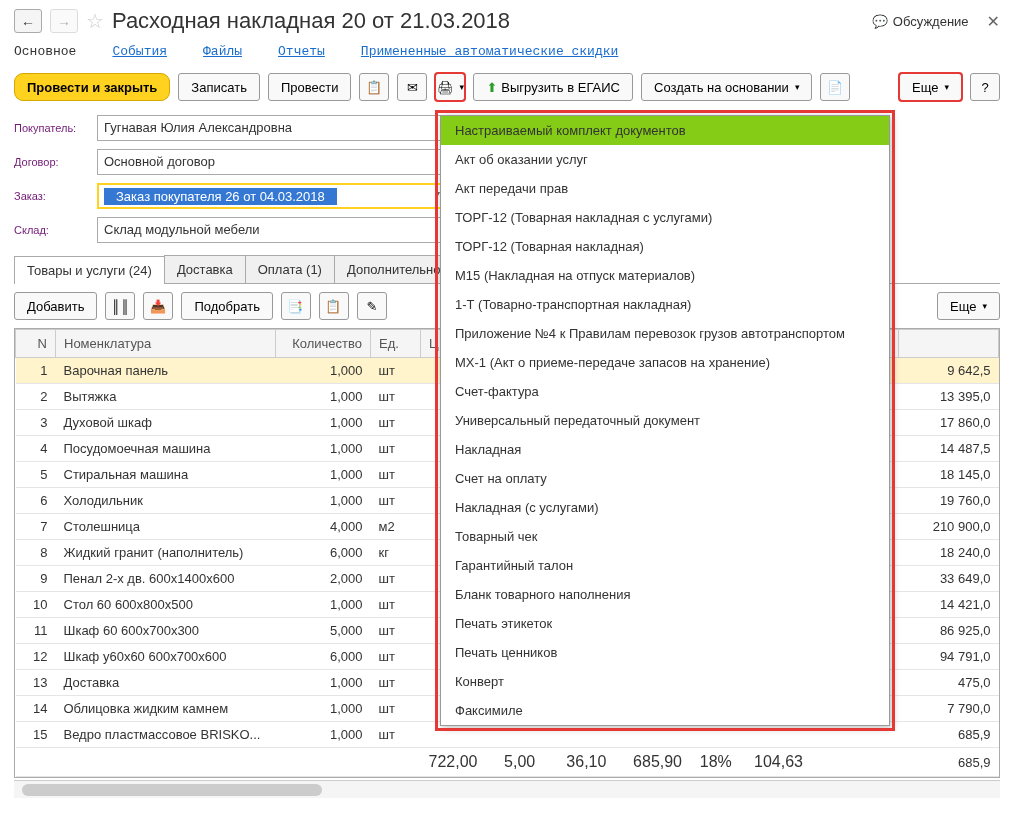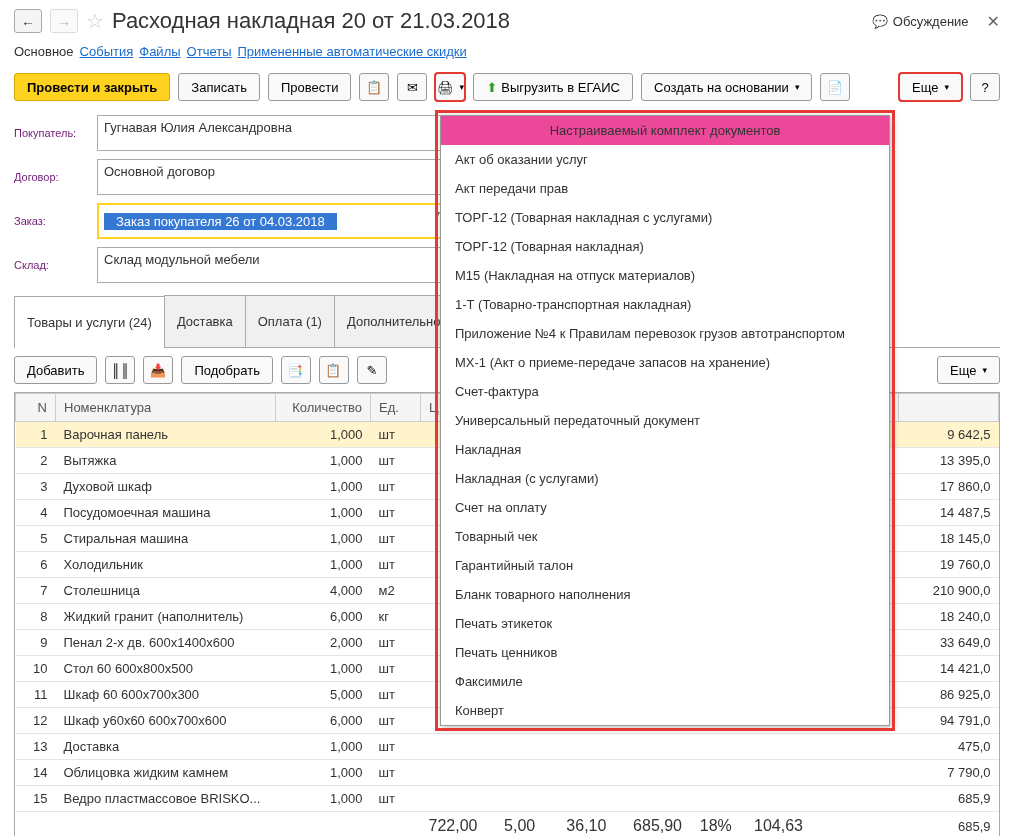--- a/index.html
+++ b/index.html
@@ -5,54 +5,54 @@
 * { box-sizing: border-box; margin: 0; padding: 0; }
 body { font-family: Arial, sans-serif; font-size: 13px; background: #fff; color: #333; width: 1014px; height: 836px; overflow: hidden; position: relative; }
 .window { width: 100%; height: 100%; padding: 8px 14px; }
 .title-bar { display: flex; align-items: center; gap: 8px; margin-bottom: 10px; }
 .nav-btn { width: 28px; height: 24px; border: 1px solid #aaa; background: #f5f5f5; border-radius: 3px; display: flex; align-items: center; justify-content: center; cursor: pointer; font-size: 14px; }
 .nav-btn.disabled { opacity: 0.4; }
 .star-icon { font-size: 20px; color: #ccc; }
 .title { font-size: 22px; color: #333; flex: 1; }
 .discussion { display: flex; align-items: center; gap: 4px; color: #333; font-size: 13px; }
 .close-x { font-size: 16px; color: #666; cursor: pointer; margin-left: 10px; }
-.nav-tabs { display: flex; gap: 6px; margin-bottom: 14px; font-size: 13px; }
+.nav-tabs { display: flex; gap: 36px; margin-bottom: 14px; font-size: 13px; font-family: Liberation Mono, monospace; }
 .nav-tabs a { color: #1a6dcc; text-decoration: underline; cursor: pointer; }
 .nav-tabs .active { color: #333; text-decoration: none; }
 .toolbar { display: flex; gap: 8px; align-items: center; margin-bottom: 14px; position: relative; }
 .btn { border: 1px solid #999; background: #f9f9f9; padding: 5px 12px; border-radius: 3px; cursor: pointer; font-size: 13px; display: flex; align-items: center; gap: 4px; height: 28px; }
-.btn.primary { background: #ffd21f; border-color: #d4a800; font-weight: bold; }
+.btn.primary { background: #ffd21f; border-color: #d4a800; font-weight: bold; border-radius: 9px; }
 .btn.icon-only { padding: 4px 8px; width: 30px; justify-content: center; }
 .btn.highlighted { outline: 2px solid #e53935; outline-offset: -1px; }
 .caret { font-size: 9px; margin-left: 2px; }
 .toolbar-spacer { flex: 1; }
 .form-row { display: flex; align-items: center; margin-bottom: 8px; gap: 8px; }
 .form-label { width: 75px; color: #701a75; font-size: 11px; }
-.form-input { flex: 1; max-width: 350px; border: 1px solid #aaa; padding: 4px 6px; height: 36px; font-size: 13px; background: #fff; position: relative; }
+.form-input { flex: 1; max-width: 350px; border: 1px solid #aaa; padding: 4px 6px; height: 26px; font-size: 13px; background: #fff; position: relative; }
 .form-input.selected-order { border: 1px solid #d4a800; outline: 2px solid #ffd21f; outline-offset: -2px; display: flex; align-items: center; }
 .form-input.selected-order .val { background: #3478d4; color: #fff; padding: 1px 12px; }
 .input-caret { position: absolute; right: 6px; top: 4px; font-size: 10px; color: #666; }
 .sub-tabs { display: flex; border-bottom: 1px solid #aaa; margin-top: 12px; }
-.sub-tab { border: 1px solid #aaa; border-bottom: none; padding: 18px 12px; background: #f0f0f0; margin-right: -1px; cursor: pointer; font-size: 13px; }
+.sub-tab { border: 1px solid #aaa; border-bottom: none; padding: 6px 12px; background: #f0f0f0; margin-right: -1px; cursor: pointer; font-size: 13px; }
 .sub-tab.active { background: #fff; position: relative; top: 1px; }
 .table-toolbar { display: flex; gap: 8px; align-items: center; padding: 8px 0; }
 .table-wrap { border: 1px solid #aaa; overflow: hidden; }
 table { width: 100%; border-collapse: collapse; font-size: 13px; }
 th { background: #f5f5f5; border: 1px solid #ccc; padding: 6px 8px; text-align: left; font-weight: normal; color: #555; }
 td { border-bottom: 1px solid #e5e5e5; padding: 5px 8px; }
 td.num { text-align: right; }
 tr.selected td { background: #fff4cc; }
 .col-n { width: 40px; text-align: right; }
 .col-name { width: 220px; }
 .col-qty { width: 95px; text-align: right; }
 .col-unit { width: 50px; }
 .col-sum { width: 100px; text-align: right; }
 .dropdown { position: absolute; left: 440px; top: 115px; width: 450px; background: #fff; border: 1px solid #999; box-shadow: 2px 2px 8px rgba(0,0,0,0.25); z-index: 100; outline: 3px solid #e53935; outline-offset: 2px; }
 .dropdown-item { padding: 7px 14px; cursor: pointer; font-size: 13px; }
-.dropdown-item.highlighted { background: #ec4899; text-align: center; }
+.dropdown-item.highlighted { background: #84cc16; }
 .hscroll { height: 18px; border-top: 1px solid #ccc; background: #f5f5f5; position: relative; margin-top: 2px; }
 .hscroll-thumb { position: absolute; left: 8px; top: 3px; width: 300px; height: 12px; background: #ccc; border-radius: 6px; }
 </style>
 </head>
 <body>
 
 <div class="window">
   <div class="title-bar">
     <div class="nav-btn">←</div>
     <div class="nav-btn disabled">→</div>
@@ -291,22 +291,22 @@
     <div class="dropdown-item">Акт передачи прав</div>
     <div class="dropdown-item">ТОРГ-12 (Товарная накладная с услугами)</div>
     <div class="dropdown-item">ТОРГ-12 (Товарная накладная)</div>
     <div class="dropdown-item">М15 (Накладная на отпуск материалов)</div>
     <div class="dropdown-item">1-Т (Товарно-транспортная накладная)</div>
     <div class="dropdown-item">Приложение №4 к Правилам перевозок грузов автотранспортом</div>
     <div class="dropdown-item">МХ-1 (Акт о приеме-передаче запасов на хранение)</div>
     <div class="dropdown-item">Счет-фактура</div>
     <div class="dropdown-item">Универсальный передаточный документ</div>
     <div class="dropdown-item">Накладная</div>
+    <div class="dropdown-item">Счет на оплату</div>
     <div class="dropdown-item">Накладная (с услугами)</div>
-    <div class="dropdown-item">Счет на оплату</div>
     <div class="dropdown-item">Товарный чек</div>
     <div class="dropdown-item">Гарантийный талон</div>
     <div class="dropdown-item">Бланк товарного наполнения</div>
     <div class="dropdown-item">Печать этикеток</div>
     <div class="dropdown-item">Печать ценников</div>
+    <div class="dropdown-item">Конверт</div>
     <div class="dropdown-item">Факсимиле</div>
-    <div class="dropdown-item">Конверт</div>
   </div>
 
 </body></html>

